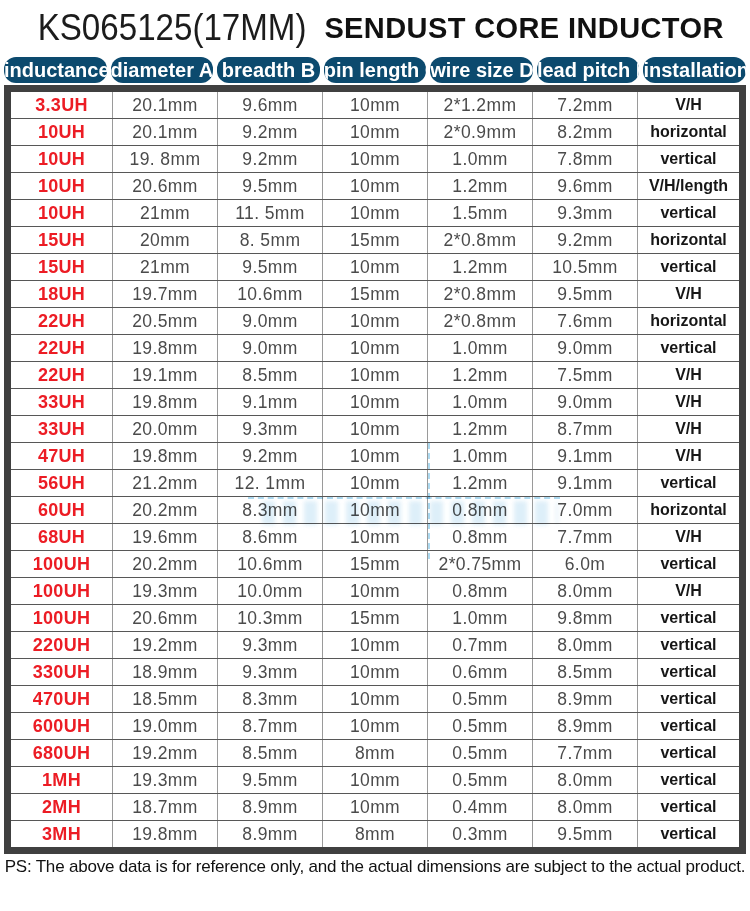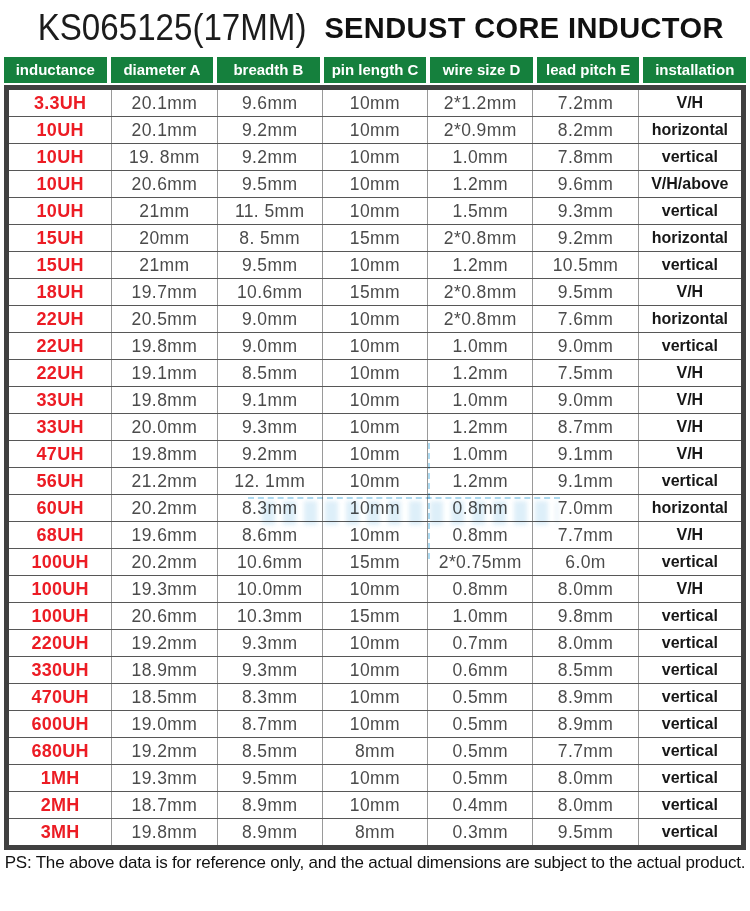--- a/index.html
+++ b/index.html
@@ -42,37 +42,38 @@
     vertical-align: 2px;
   }
   
   .thead {
     display: flex;
     gap: 4px;
     margin: 2px 4px 2px 4px;
   }
   .th {
     flex: 1 1 0;
-    background: #15803d;
+    background: #0c4a6e;
     color: #ffffff;
     font-weight: 700;
-    font-size: 15px;
+    font-size: 20px;
     height: 26px;
     line-height: 26px;
     text-align: center;
     white-space: nowrap;
     overflow: hidden;
+    border-radius: 12px;
   }
   
   table.body {
     width: 742px;
     margin: 0 4px;
     border-collapse: collapse;
     table-layout: fixed;
-    border: 5px solid #404040;
+    border: 7px solid #404040;
   }
   table.body td {
     height: 26px;
     text-align: center;
     vertical-align: middle;
     border-bottom: 1px solid #575757;
     border-right: 1px solid #9a9a9a;
     padding: 0;
     white-space: nowrap;
     overflow: hidden;
@@ -179,21 +180,21 @@
           <td class="c-dim">7.8mm</td>
           <td class="c-install">vertical</td>
         </tr>
         <tr>
           <td class="c-inductance">10UH</td>
           <td class="c-dim">20.6mm</td>
           <td class="c-dim">9.5mm</td>
           <td class="c-dim">10mm</td>
           <td class="c-dim">1.2mm</td>
           <td class="c-dim">9.6mm</td>
-          <td class="c-install">V/H/above</td>
+          <td class="c-install">V/H/length</td>
         </tr>
         <tr>
           <td class="c-inductance">10UH</td>
           <td class="c-dim">21mm</td>
           <td class="c-dim">11. 5mm</td>
           <td class="c-dim">10mm</td>
           <td class="c-dim">1.5mm</td>
           <td class="c-dim">9.3mm</td>
           <td class="c-install">vertical</td>
         </tr>

